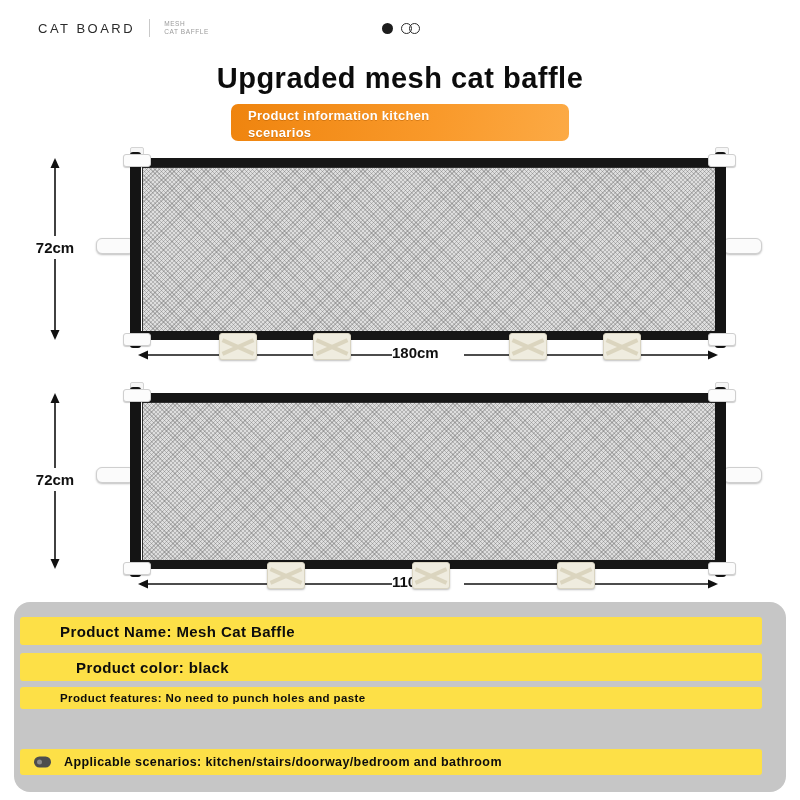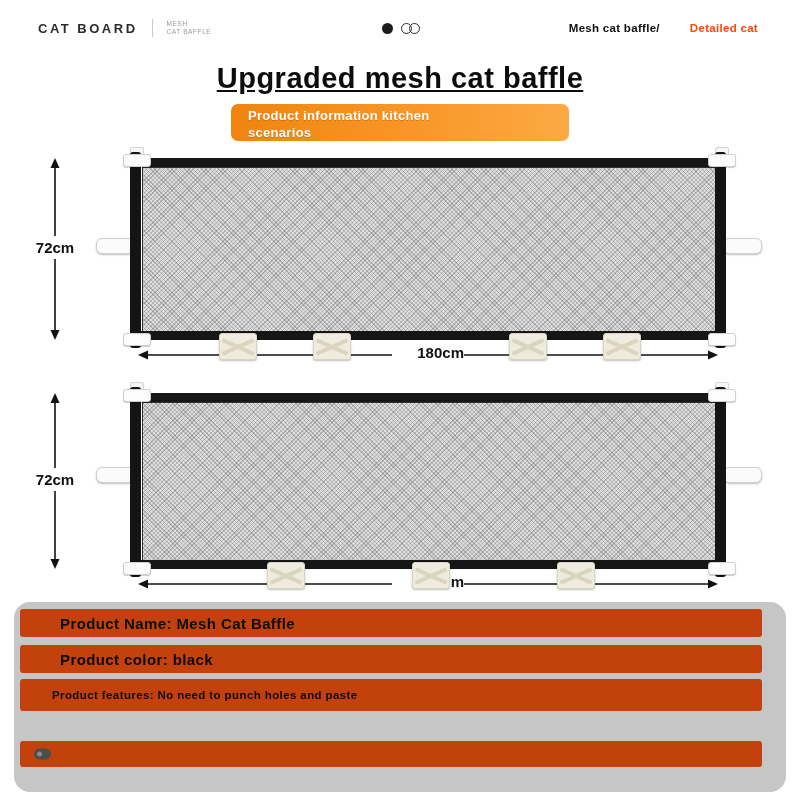--- a/index.html
+++ b/index.html
@@ -2,38 +2,38 @@
 <html><head>
 <meta charset="utf-8">
 <style>
   html,body{margin:0;padding:0;background:#fff;}
   .page{position:relative;width:800px;height:800px;background:#fff;overflow:hidden;
         font-family:"Liberation Sans", sans-serif;color:#111;}
 
   
   .topbar{position:absolute;top:0;left:0;width:100%;height:56px;display:flex;align-items:center;}
   .brand-area{position:absolute;left:38px;top:0;height:56px;display:flex;align-items:center;}
-  .brand{font-size:13px;letter-spacing:2.5px;color:#2b2b2b;font-weight:700;}
+  .brand{font-size:13px;letter-spacing:2.5px;color:#2b2b2b;font-weight:400;}
   .brand-div{width:1px;height:18px;background:#c9c9c9;margin:0 14px;}
   .brand-sub{display:flex;flex-direction:column;font-size:6.5px;color:#9a9a9a;
              letter-spacing:.6px;line-height:1.25;text-transform:uppercase;}
   .hicons{position:absolute;left:50%;transform:translateX(-18px);top:0;height:56px;
           display:flex;align-items:center;gap:8px;}
   .dot-ic{width:11px;height:11px;border-radius:50%;background:#1d1d1d;display:inline-block;}
   .rings-ic{display:inline-flex;align-items:center;}
   .rings-ic i{width:9px;height:9px;border:1.6px solid #2a2a2a;border-radius:50%;display:inline-block;}
   .rings-ic i + i{margin-left:-3px;}
   .hdr-right{position:absolute;right:42px;top:0;height:56px;display:flex;align-items:center;gap:30px;}
   .crumb{font-size:11.5px;font-weight:bold;color:#111;letter-spacing:.3px;cursor:pointer;}
   .detail-link{font-size:11.5px;font-weight:bold;color:#f94a05;letter-spacing:.3px;
                text-decoration:none;cursor:pointer;}
 
   
   .title{position:absolute;top:62px;left:0;width:100%;text-align:center;margin:0;
-         font-size:29px;font-weight:bold;letter-spacing:.5px;color:#0c0c0c;text-decoration:underline;}
+         font-size:29px;font-weight:bold;letter-spacing:.5px;color:#0c0c0c;}
   .badge{position:absolute;top:104px;left:50%;transform:translateX(-50%);
          width:338px;height:37px;border-radius:7px;box-sizing:border-box;
          background:linear-gradient(100deg,#ef840e 0%,#f9992a 60%,#fcaa45 100%);
          color:#fff;font-size:13px;font-weight:bold;line-height:1.3;
          padding:4px 0 0 17px;letter-spacing:.3px;
          text-shadow:0 1px 0 rgba(150,75,0,.35);}
 
   
   .diagram{position:absolute;left:0;width:800px;}
   .pole{position:absolute;width:11px;background:#141414;border-radius:3px;z-index:2;}
@@ -53,32 +53,32 @@
   .clip{position:absolute;width:36px;height:25px;background:#efecdf;border:1px solid #d9d4c2;
         border-radius:3px;z-index:4;box-shadow:0 1px 2px rgba(0,0,0,.25);overflow:hidden;}
   .clip::before,.clip::after{content:"";position:absolute;left:50%;top:50%;width:34px;height:4px;
         background:#dbd5bf;transform:translate(-50%,-50%) rotate(24deg);}
   .clip::after{transform:translate(-50%,-50%) rotate(-24deg);}
 
   .v-measure{position:absolute;left:49px;width:12px;z-index:1;}
   .v-label{position:absolute;left:-23px;width:58px;text-align:center;background:#fff;
            font-size:15px;font-weight:bold;padding:3px 0;z-index:2;}
   .h-measure{position:absolute;left:138px;width:580px;height:12px;z-index:1;}
-  .h-label{position:absolute;width:72px;text-align:right;background:#fff;
+  .h-label{position:absolute;width:72px;text-align:left;background:#fff;
            font-size:15px;font-weight:bold;padding:1px 0;z-index:2;}
 
   
   .spec-panel{position:absolute;top:602px;left:14px;width:772px;height:190px;
               background:#c6c6c6;border-radius:16px;}
   .spec-row{position:absolute;left:6px;width:calc(100% - 30px);display:flex;align-items:center;
             color:#0d0d0d;font-weight:bold;letter-spacing:.4px;border-radius:3px;}
-  .spec-bar{background:#c2410c;}
+  .spec-bar{background:#fde047;margin-top:8px;}
   .row1{top:7px;height:28px;font-size:15px;padding-left:40px;box-sizing:border-box;}
-  .row2{top:43px;height:28px;font-size:15px;padding-left:40px;box-sizing:border-box;}
-  .row3{top:77px;height:32px;font-size:11.5px;padding-left:32px;box-sizing:border-box;}
+  .row2{top:43px;height:28px;font-size:15px;padding-left:56px;box-sizing:border-box;}
+  .row3{top:77px;height:22px;font-size:11.5px;padding-left:40px;box-sizing:border-box;}
   .row4{top:105px;height:28px;font-size:13.5px;padding-left:34px;box-sizing:border-box;}
   .row5{top:139px;height:26px;font-size:12.5px;padding-left:44px;box-sizing:border-box;}
   .scenario-ic{position:absolute;left:14px;top:50%;transform:translateY(-50%);
                width:17px;height:11px;background:#4d4d4d;border-radius:6px;}
   .scenario-ic::after{content:"";position:absolute;left:3px;top:3px;width:5px;height:5px;
                border-radius:50%;background:#8a8a8a;}
 </style>
 </head>
 <body>
 
@@ -93,24 +93,20 @@
         <span>CAT BAFFLE</span>
       </span>
     </div>
     <div class="hicons">
       <span class="dot-ic"></span>
       <span class="rings-ic">
           <i></i>
           <i></i>
         </span>
     </div>
-    <div class="hdr-right">
-      <span class="crumb">Mesh cat baffle/</span>
-      <a class="detail-link">Detailed cat</a>
-    </div>
   </header>
 
   <h1 class="title">Upgraded mesh cat baffle</h1>
 
   <div class="badge">
     <span>Product information kitchen</span><br>
     <span>scenarios</span>
   </div>
 
   <div class="diagram" style="top:145px;height:232px;">
@@ -201,16 +197,17 @@
       <span>Product Name: Mesh Cat Baffle</span>
     </div>
     <div class="spec-row spec-bar row2">
       <span>Product color: black</span>
     </div>
     <div class="spec-row spec-bar row3">
       <span>Product features: No need to punch holes and paste</span>
     </div>
     <div class="spec-row spec-bar row5">
       <span class="scenario-ic"></span>
+      <span>Applicable scenarios: kitchen/stairs/doorway/bedroom and bathroom</span>
     </div>
   </div>
 
 </div>
 
 </body></html>

